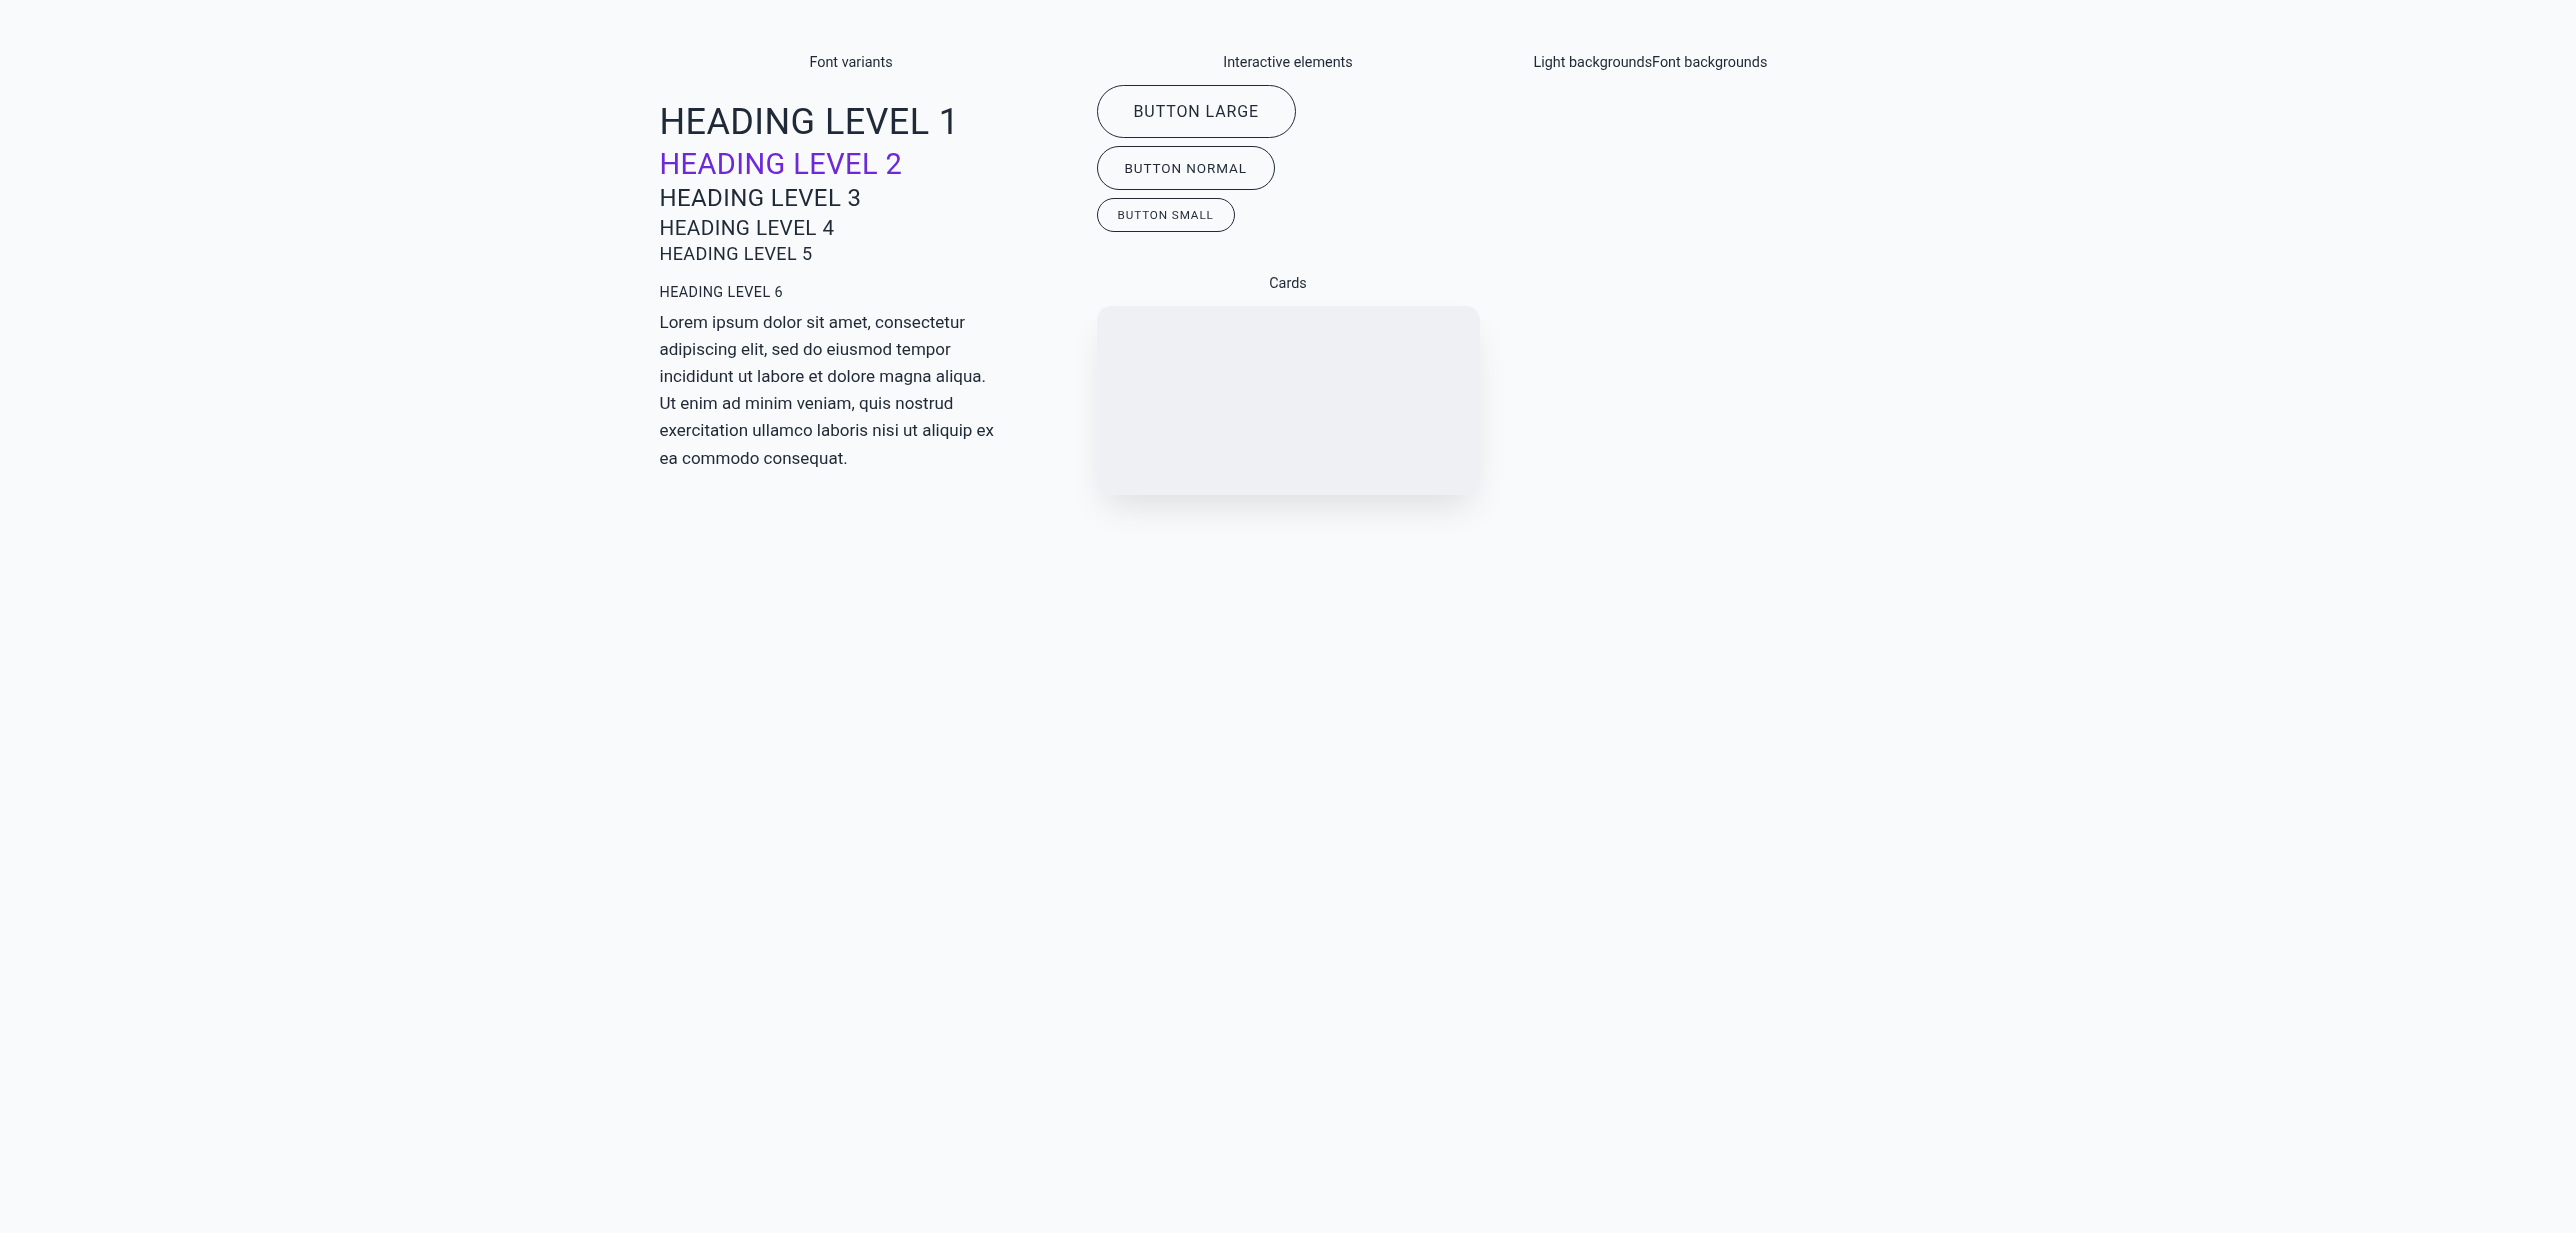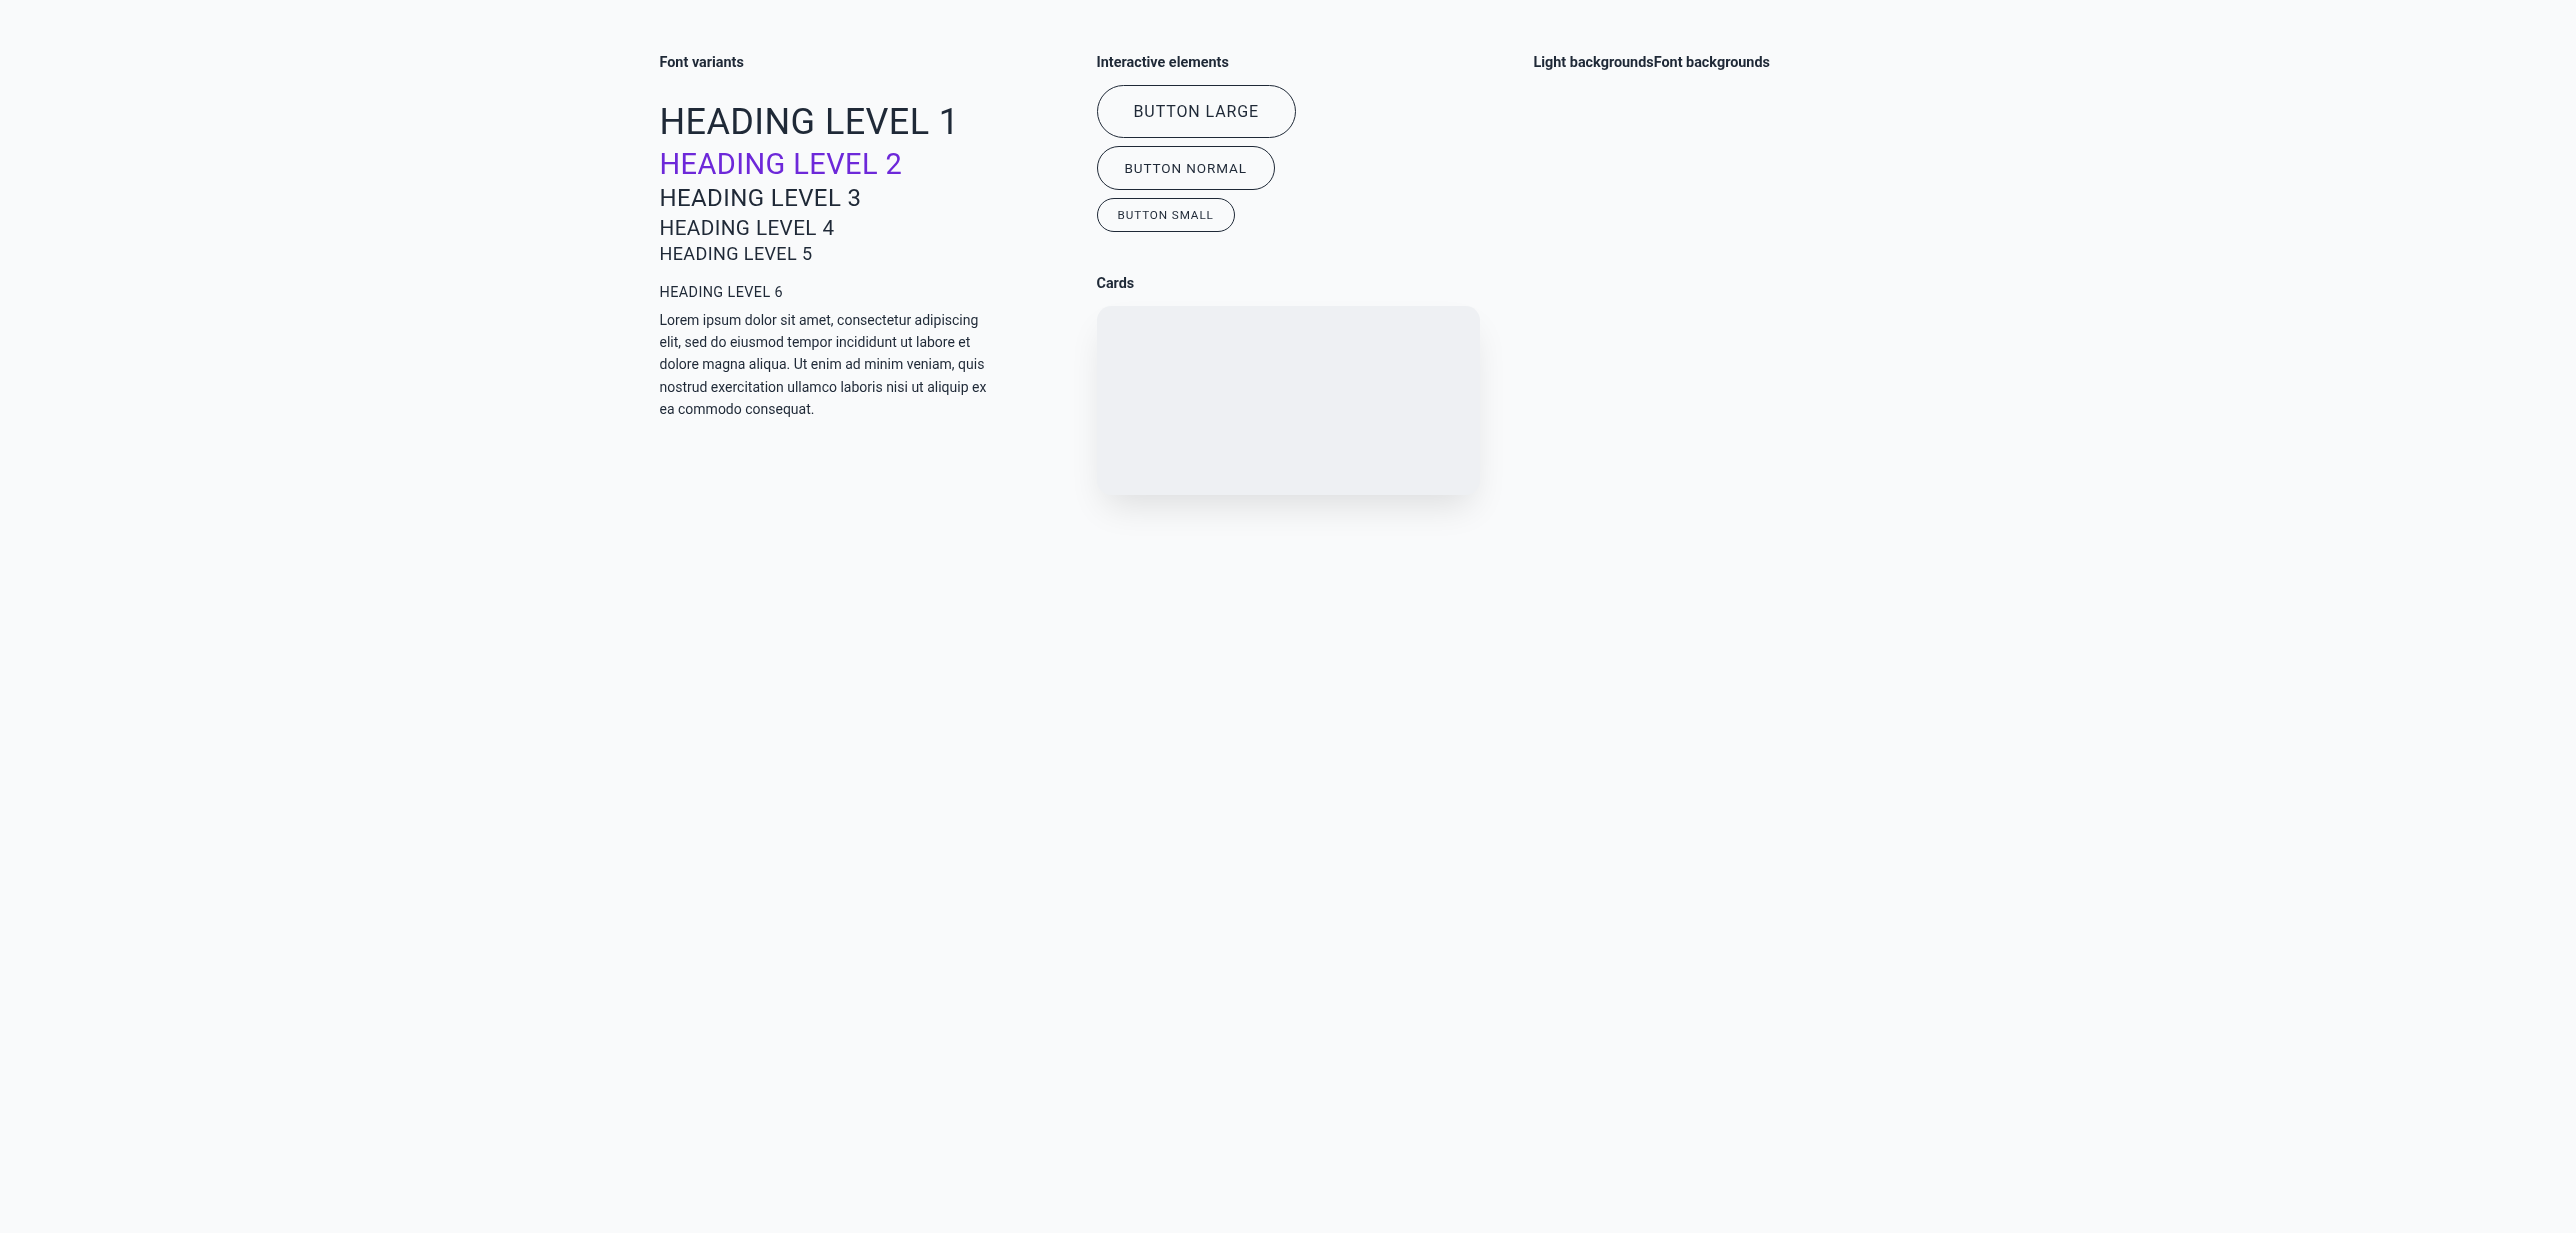--- a/index.html
+++ b/index.html
@@ -17,21 +17,22 @@
       display: grid;
       grid-template-columns: 1fr 1fr 1fr;
       gap: 54px;
       max-width: 1257px;
       margin: 0 auto;
     }
     .section-label {
       font-size: 14.4px;
       color: #1f2937;
       margin-bottom: 14.4px;
-      font-weight: 700;
+      font-weight: 400;
+      text-align: center;
     }
     
     .typography h1 {
       font-size: 36px;
       font-weight: 400;
       letter-spacing: 0.4px;
       color: #1f2937;
       margin-bottom: 3.6px;
       margin-top: 30px;
     }
@@ -65,21 +66,21 @@
     }
     .typography h6 {
       font-size: 14.4px;
       font-weight: 400;
       letter-spacing: 0.4px;
       color: #1f2937;
       margin-bottom: 7.2px;
       margin-top: 20px;
     }
     .typography p {
-      font-size: 14px;
+      font-size: 17px;
       line-height: 1.6;
       color: #1f2937;
       max-width: 341px;
     }
     
     .interactive {
       display: flex;
       flex-direction: column;
     }
     .buttons-group {

